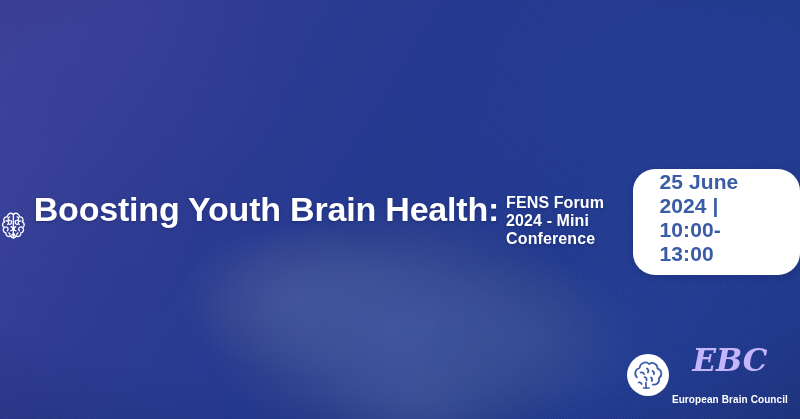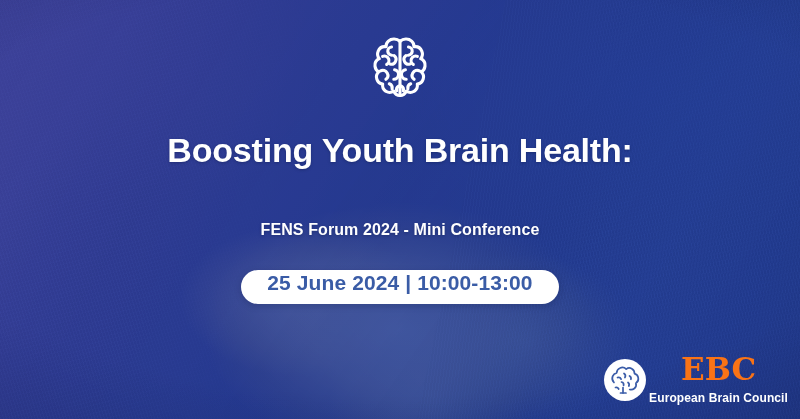--- a/index.html
+++ b/index.html
@@ -74,21 +74,20 @@
     position: absolute;
     inset: 0;
     background: radial-gradient(ellipse 120% 95% at 50% 45%, rgba(0,0,0,0) 52%, rgba(16,26,74,0.40) 100%);
   }
 
   
   .content {
     position: absolute;
     inset: 0;
     display: flex;
-    flex-direction: column;
     align-items: center;
     gap: 7px;
   }
   #brain-icon { margin-top: 33px; width: 62px; height: 70px; display: block; }
 
   #title {
     margin-top: 22px;
     text-align: center;
     color: #ffffff;
     font-size: 34px;
@@ -125,33 +124,34 @@
     position: absolute;
     right: 12px;
     bottom: 14px;
     display: flex;
     align-items: center;
     gap: 2px;
   }
   #ebc-mark { width: 44px; height: 44px; display: block; }
   .ebc-right { display: flex; flex-direction: column; align-items: center; }
   #ebc-wordmark {
-    color: #f97316;
+    color: #c4b5fd;
     font-family: "DejaVu Serif", serif;
     font-size: 31px;
     font-weight: 700;
     line-height: 31px;
     letter-spacing: 0px;
+    font-style: italic;
   }
   #ebc-tagline {
     color: #ffffff;
-    font-size: 12px;
+    font-size: 10px;
     font-weight: 700;
     letter-spacing: 0.1px;
-    margin-top: 6px;
+    margin-top: 18px;
     white-space: nowrap;
   }
 </style>
 </head>
 <body>
 
 <div id="banner">
 
   <div class="photo"></div>
   <div class="knit"></div>

